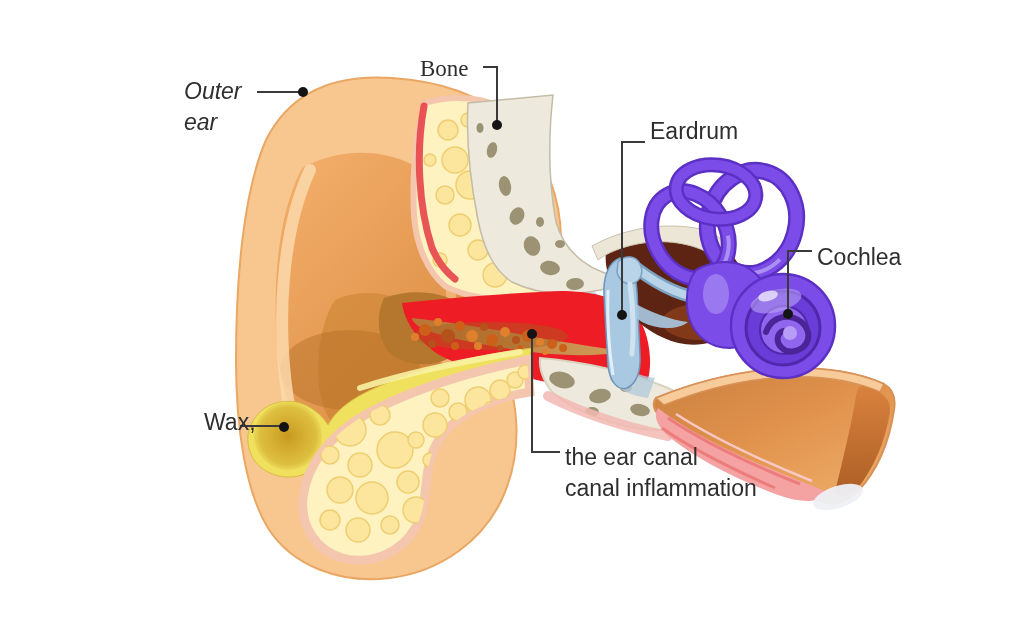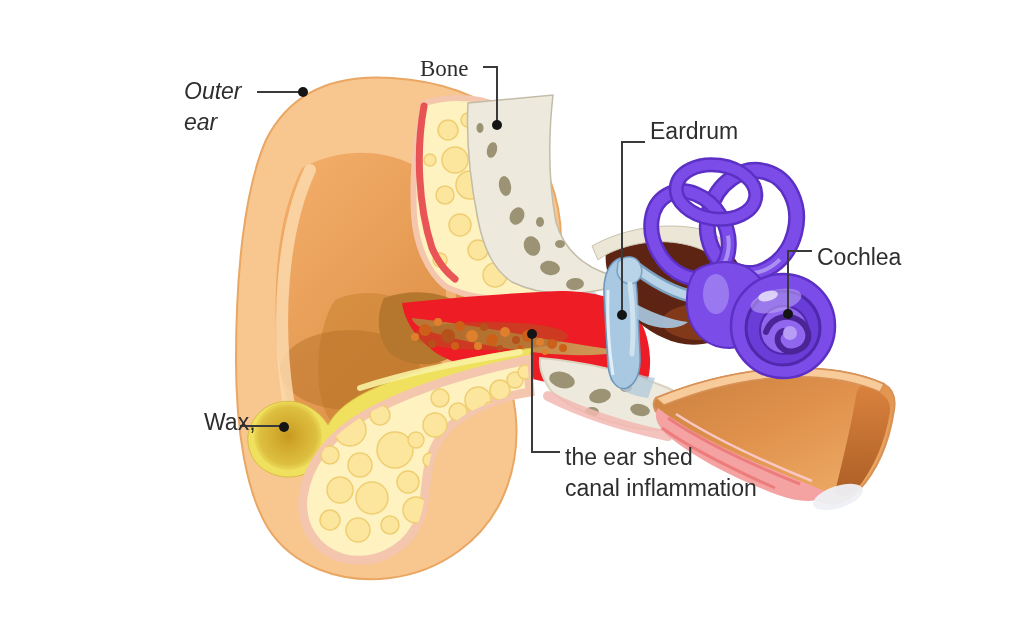--- a/index.html
+++ b/index.html
@@ -279,17 +279,17 @@
 
 <div class="label" style="left:817px;top:242px;">
   <div>Cochlea</div>
 </div>
 
 <div class="label" style="left:167px;top:407px;margin-left:37px;">
   <div>Wax,</div>
 </div>
 
 <div class="label" style="left:565px;top:442px;">
-  <div>the ear shed</div>
+  <div>the ear canal</div>
   <div>canal inflammation</div>
 </div>
 
 </div>
 
 </body></html>

